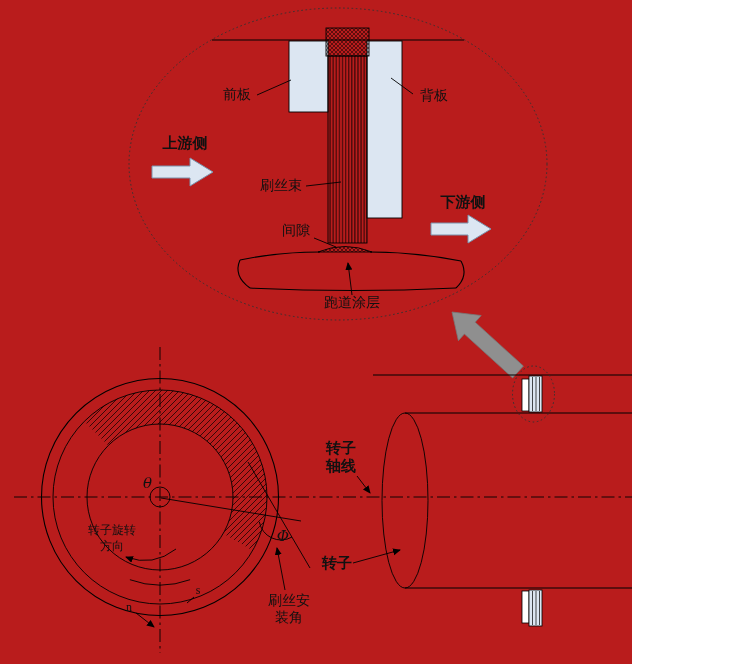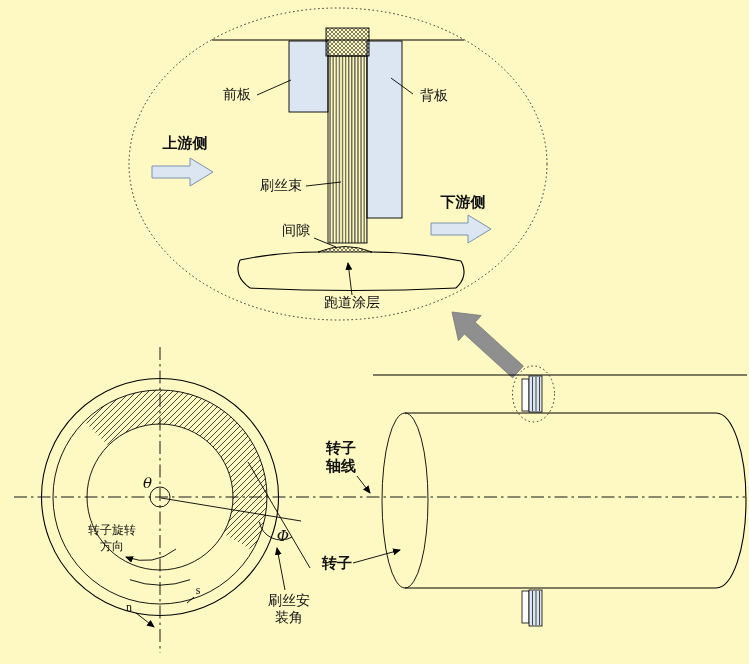--- a/index.html
+++ b/index.html
@@ -1,16 +1,16 @@
 <!DOCTYPE html>
 <html><head>
 <meta charset="utf-8">
 <style>
   html,body{margin:0;padding:0;background:#fff}
-  .canvas{position:relative;width:749px;height:664px;background:#fef9c3;overflow:hidden;
+  .canvas{position:relative;width:632px;height:664px;background:#b91c1c;overflow:hidden;
           font-family:"Liberation Serif","DejaVu Serif",serif}
   svg{position:absolute;left:0;top:0}
   text{fill:#111}
   .lbl{font:14px "Liberation Serif","DejaVu Serif",serif}
   .lbl-b{font:bold 15px "Liberation Serif","DejaVu Serif",serif}
   .lbl-s{font:12px "Liberation Serif","DejaVu Serif",serif}
   .sym{font:italic 15px "DejaVu Serif","Liberation Serif",serif}
   .ln{stroke:#000;stroke-width:1.1;fill:none}
   .thin{stroke:#000;stroke-width:0.9;fill:none}
   .dd{stroke:#000;stroke-width:0.9;fill:none;stroke-dasharray:13 4 2.5 4}

